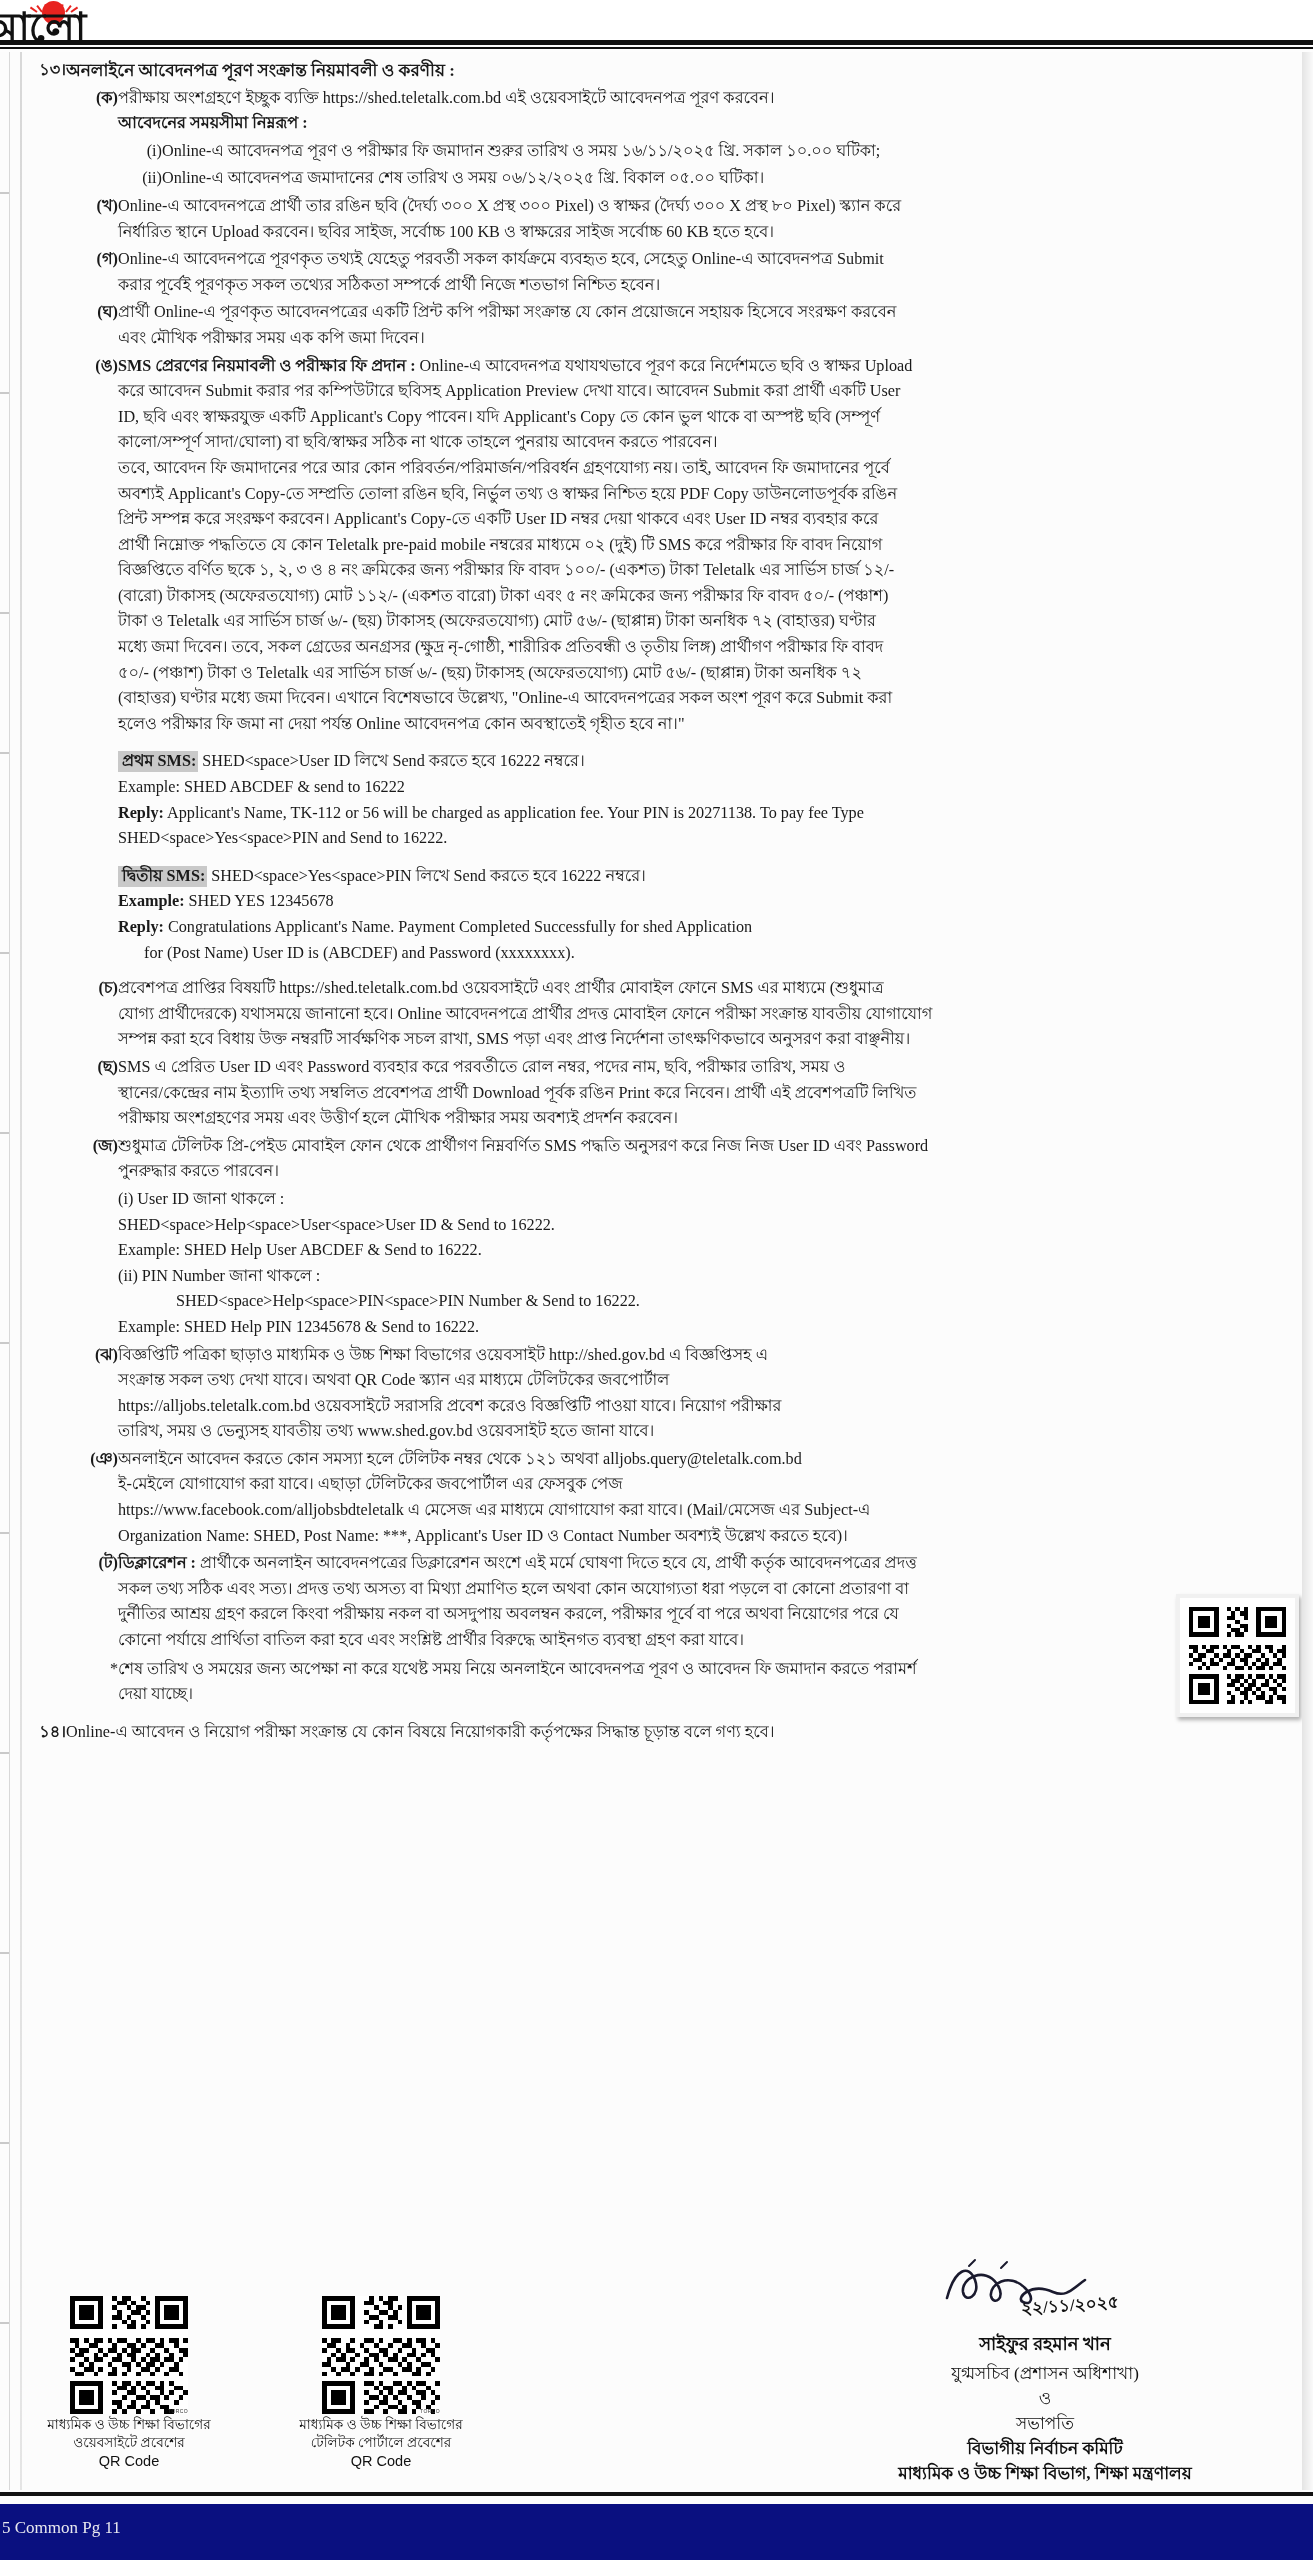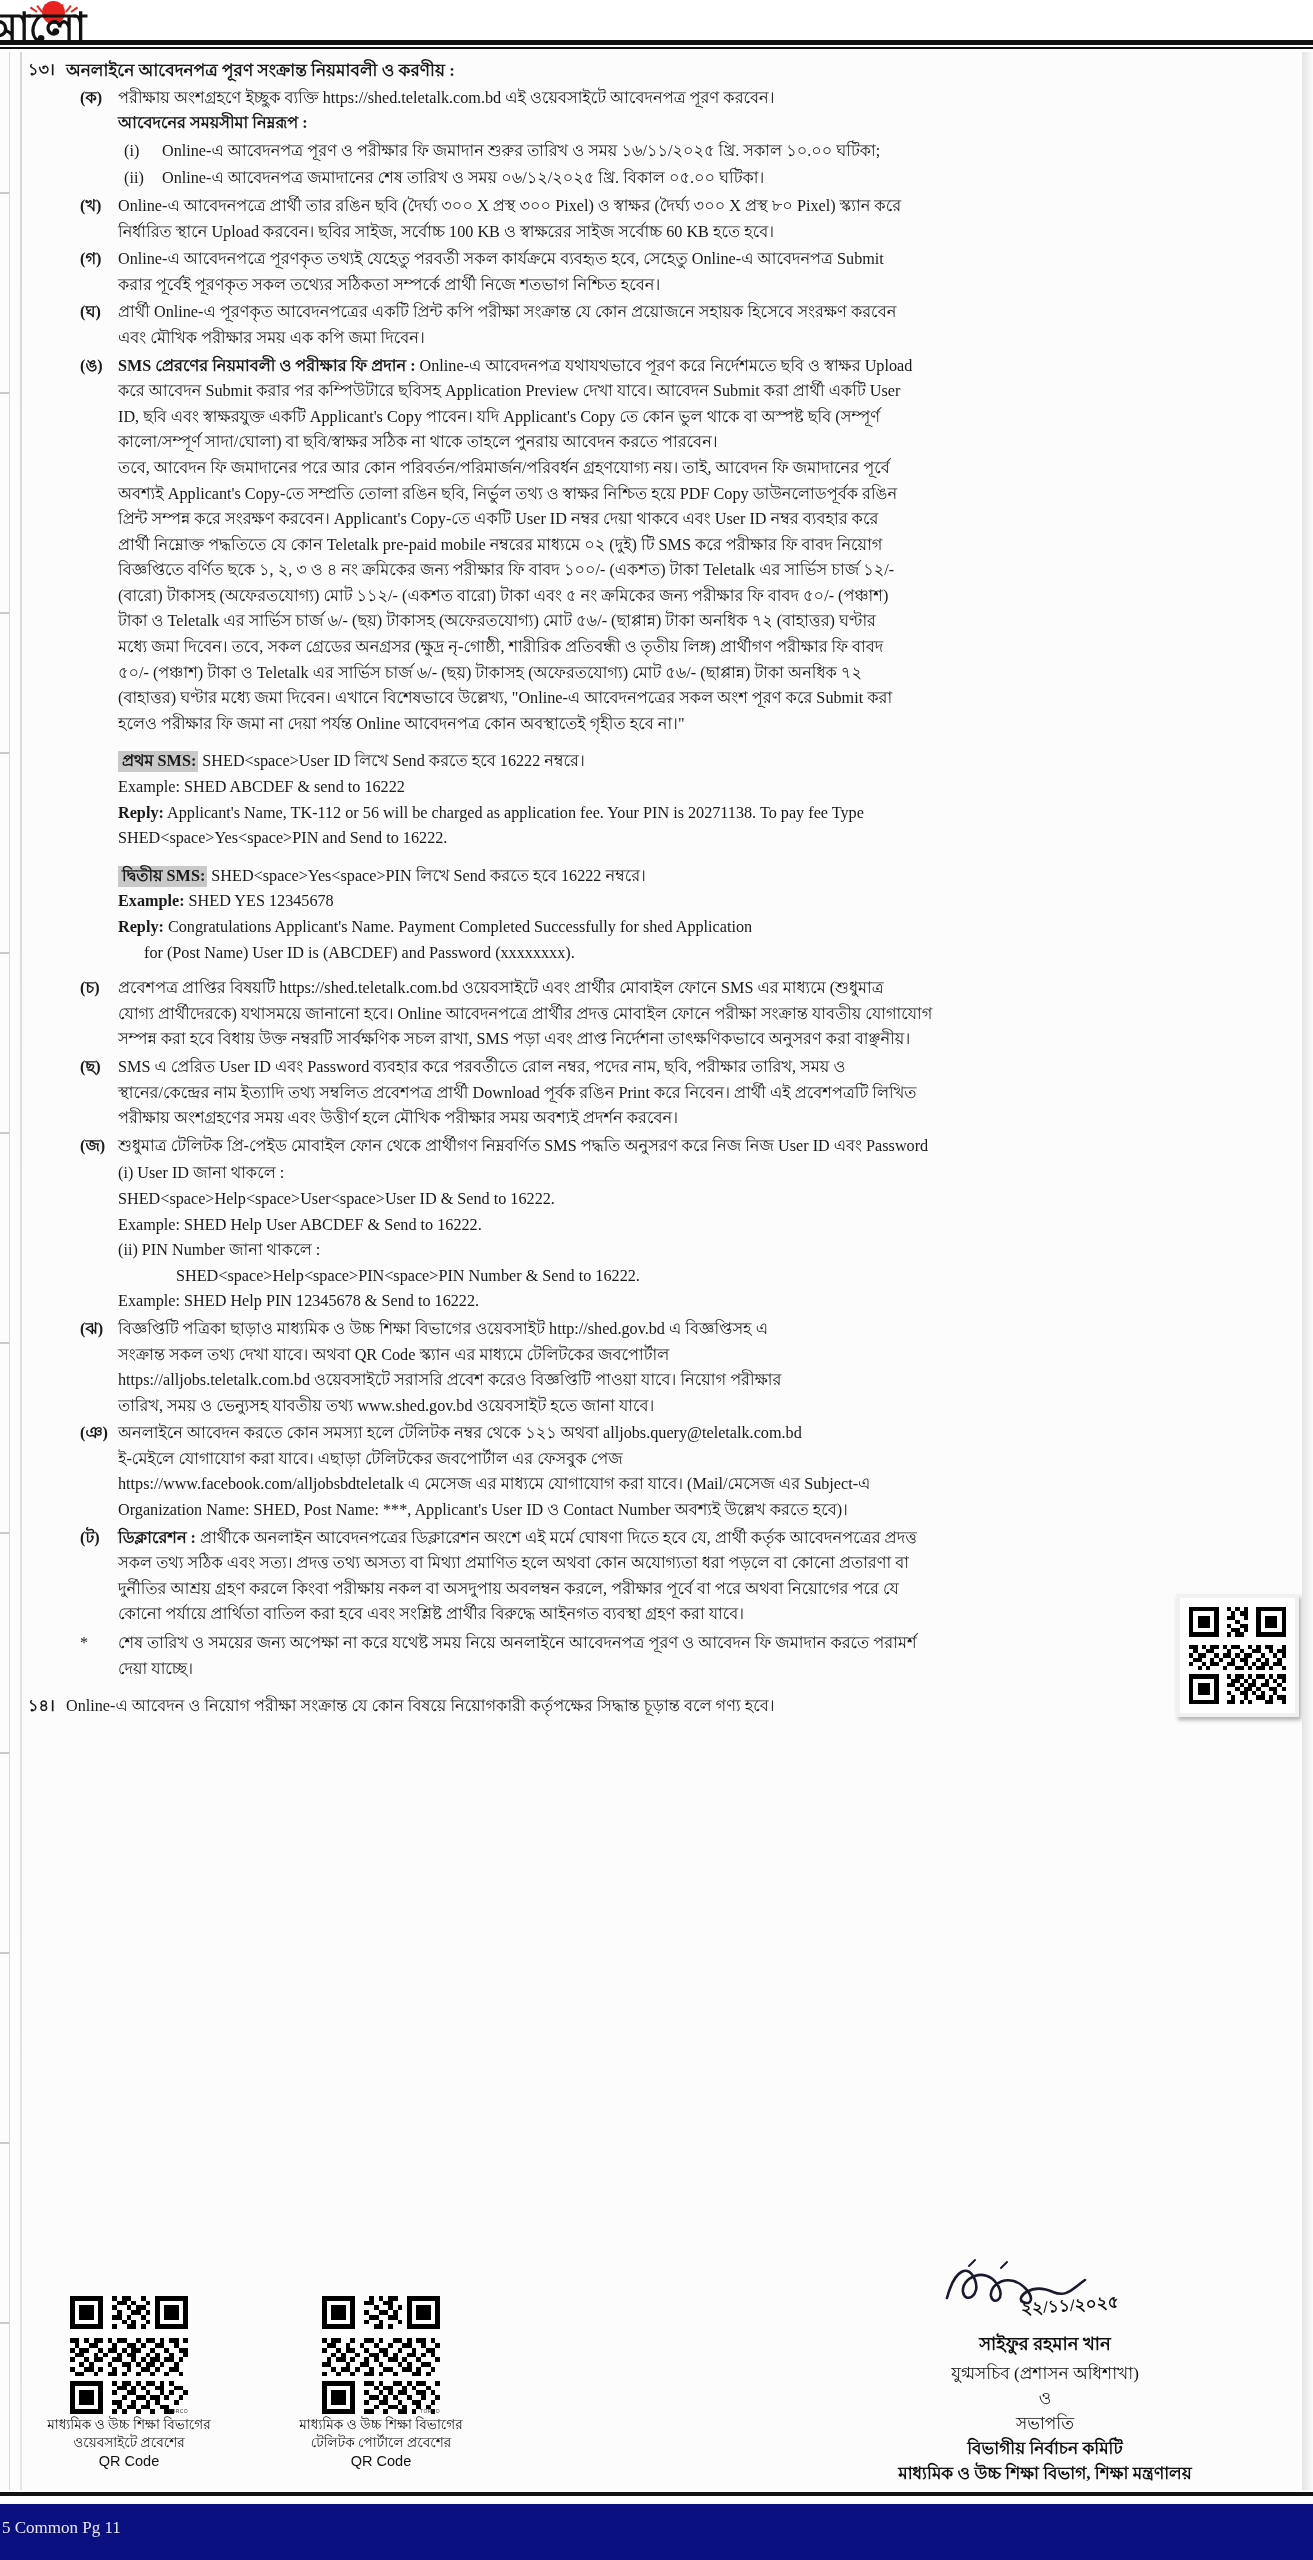--- a/index.html
+++ b/index.html
@@ -64,21 +64,21 @@
   }
 
   .content{
     position:absolute;left:28px;top:6px;width:1268px;
     font-size:16.2px;line-height:25.6px;
     color:#1a1a1a;
   }
   b,.b{font-weight:bold;}
 
   .item{display:flex;margin-bottom:2px;}
-  .item .marker{width:38px;flex:0 0 38px;font-weight:bold;}
+  .item .marker{width:38px;flex:0 0 38px;font-weight:bold;text-align:right;}
   .item .marker.small{font-weight:normal;}
   .item .body{flex:1;text-align:justify;}
   .lvl2{margin-left:52px;}
   .lvl3{margin-left:60px;}
 
   .sms-tag{
     background:#c9c9c9;
     padding:1px 2px 2px 4px;
     font-weight:bold;
   }
@@ -302,20 +302,21 @@
           <div>SMS এ প্রেরিত User ID এবং Password ব্যবহার করে পরবর্তীতে রোল নম্বর, পদের নাম, ছবি, পরীক্ষার তারিখ, সময় ও</div>
           <div>স্থানের/কেন্দ্রের নাম ইত্যাদি তথ্য সম্বলিত প্রবেশপত্র প্রার্থী Download পূর্বক রঙিন Print করে নিবেন। প্রার্থী এই প্রবেশপত্রটি লিখিত</div>
           <div>পরীক্ষায় অংশগ্রহণের সময় এবং উত্তীর্ণ হলে মৌখিক পরীক্ষার সময় অবশ্যই প্রদর্শন করবেন।</div>
         </div>
       </div>
 
       <div class="item lvl2">
         <div class="marker">(জ)</div>
         <div class="body">
           <div>শুধুমাত্র টেলিটক প্রি-পেইড মোবাইল ফোন থেকে প্রার্থীগণ নিম্নবর্ণিত SMS পদ্ধতি অনুসরণ করে নিজ নিজ User ID এবং Password</div>
+          <div>পুনরুদ্ধার করতে পারবেন।</div>
           <div style="margin-top:2px">(i) User ID জানা থাকলে :</div>
           <div>SHED&lt;space&gt;Help&lt;space&gt;User&lt;space&gt;User ID &amp; Send to 16222.</div>
           <div>Example: SHED Help User ABCDEF &amp; Send to 16222.</div>
           <div>(ii) PIN Number জানা থাকলে :</div>
           <div style="margin-left:58px">SHED&lt;space&gt;Help&lt;space&gt;PIN&lt;space&gt;PIN Number &amp; Send to 16222.</div>
           <div>Example: SHED Help PIN 12345678 &amp; Send to 16222.</div>
         </div>
       </div>
 
       <div class="item lvl2">

